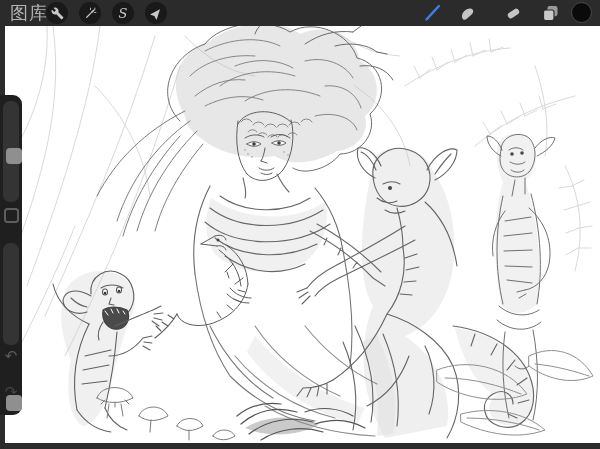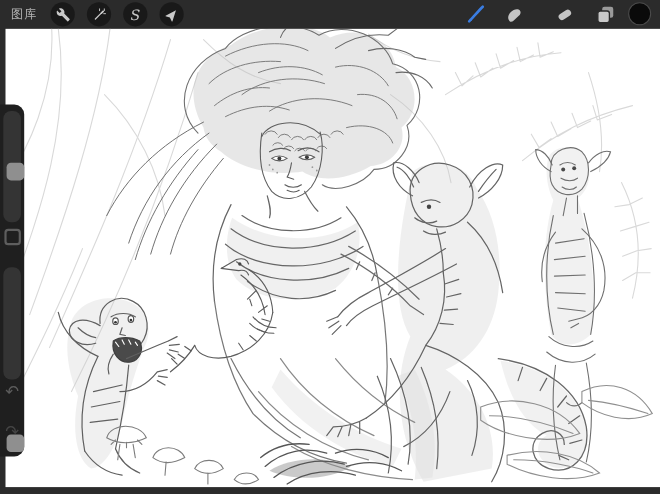--- a/index.html
+++ b/index.html
@@ -2,21 +2,21 @@
 <html><head>
 <meta charset="utf-8">
 <style>
   html,body{margin:0;padding:0}
   body{width:600px;height:449px;background:#2b2b2b;position:relative;overflow:hidden;
        font-family:"Liberation Sans",sans-serif;}
 
   
   .toolbar{position:absolute;left:0;top:0;width:600px;height:26px;background:#2b2b2b;z-index:10}
   .gallery-btn{position:absolute;left:10px;top:0;height:44px;line-height:26px;
-       font-size:11px;color:#b3b3b3;letter-spacing:1px;cursor:default}
+       font-size:18px;color:#b3b3b3;letter-spacing:1px;cursor:default}
   .circle-btn{position:absolute;top:2px;width:22px;height:22px;border-radius:50%;
        background:#191919;display:flex;align-items:center;justify-content:center}
   .cb1{left:46px}.cb2{left:79px}.cb3{left:112px}.cb4{left:145px}
   .flat-btn{position:absolute;top:1px;width:24px;height:24px;display:flex;align-items:center;justify-content:center}
   .fb1{left:420px}.fb2{left:455px}.fb3{left:501px}.fb4{left:538px}
   .color-swatch{position:absolute;left:571px;top:2px;width:21px;height:21px;border-radius:50%;
        background:#0a0a0a;border:1px solid #4a4a4a;box-sizing:border-box}
 
   
   .canvas{position:absolute;left:5px;top:26px;width:595px;height:417px;background:#ffffff;z-index:1}

